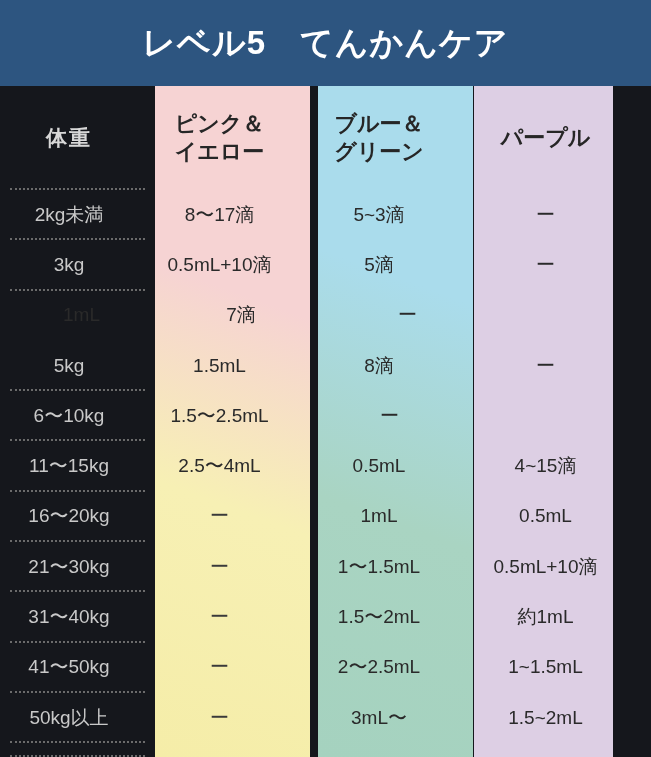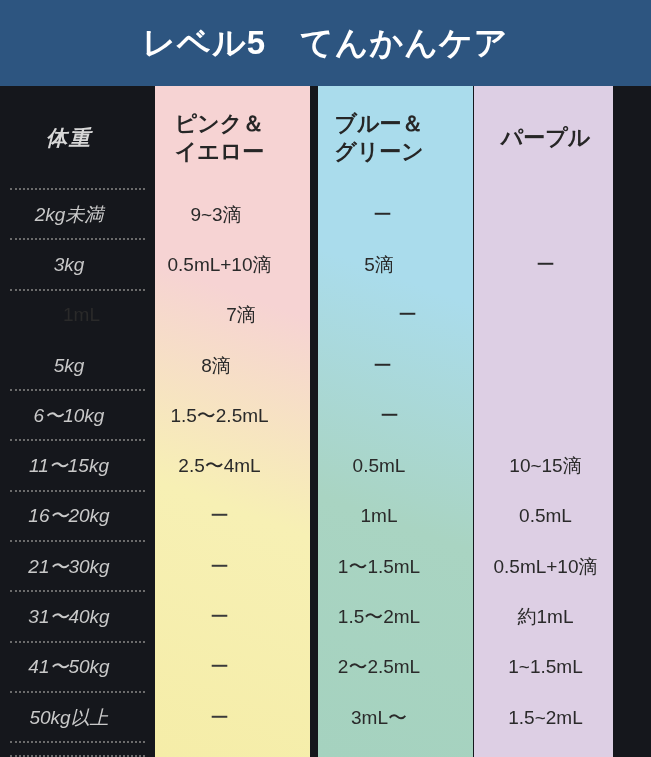--- a/index.html
+++ b/index.html
@@ -77,21 +77,21 @@
     height: 51.3px;
   }
   .cell {
     display: flex;
     align-items: center;
     justify-content: center;
     box-sizing: border-box;
     text-align: center;
     line-height: 1.2;
   }
-  .c0 { width: 138px; font-style: italic; }
+  .c0 { width: 138px; }
   .c1 { width: 163px; }
   .c2 { width: 156px; }
   .c3 { width: 177px; align-items: center; }
 
   .hd-weight {
     color: #d8d8d8;
     font-size: 21px;
     font-weight: bold;
     letter-spacing: 2px;
   }
@@ -155,22 +155,25 @@
         <div class="cell c3">
           <span class="hd-col">パープル</span>
         </div>
       </div>
 
       <div class="row row-body">
         <div class="cell c0">
           <span class="weight-cell">2kg未満</span>
           <div class="sep"></div>
         </div>
-        <div class="cell c2">
-          <span class="dose-cell">9~3滴</span>
+        <div class="cell c1">
+          <span class="dose-cell">8〜17滴</span>
+        </div>
+        <div class="cell c2">
+          <span class="dose-cell">5~3滴</span>
         </div>
         <div class="cell c3">
           <span class="dose-cell">ー</span>
         </div>
       </div>
 
       <div class="row row-body">
         <div class="cell c0">
           <span class="weight-cell">3kg</span>
           <div class="sep"></div>
@@ -196,20 +199,23 @@
         <div class="cell c3">
           <span class="dose-cell">ー</span>
         </div>
       </div>
 
       <div class="row row-body">
         <div class="cell c0">
           <span class="weight-cell">5kg</span>
           <div class="sep"></div>
         </div>
+        <div class="cell c1">
+          <span class="dose-cell">1.5mL</span>
+        </div>
         <div class="cell c2">
           <span class="dose-cell">8滴</span>
         </div>
         <div class="cell c3">
           <span class="dose-cell">ー</span>
         </div>
       </div>
 
       <div class="row row-body">
         <div class="cell c0">
@@ -229,21 +235,21 @@
           <span class="weight-cell">11〜15kg</span>
           <div class="sep"></div>
         </div>
         <div class="cell c1">
           <span class="dose-cell">2.5〜4mL</span>
         </div>
         <div class="cell c2">
           <span class="dose-cell">0.5mL</span>
         </div>
         <div class="cell c3">
-          <span class="dose-cell">10~15滴</span>
+          <span class="dose-cell">4~15滴</span>
         </div>
       </div>
 
       <div class="row row-body">
         <div class="cell c0">
           <span class="weight-cell">16〜20kg</span>
           <div class="sep"></div>
         </div>
         <div class="cell c1">
           <span class="dash">ー</span>

